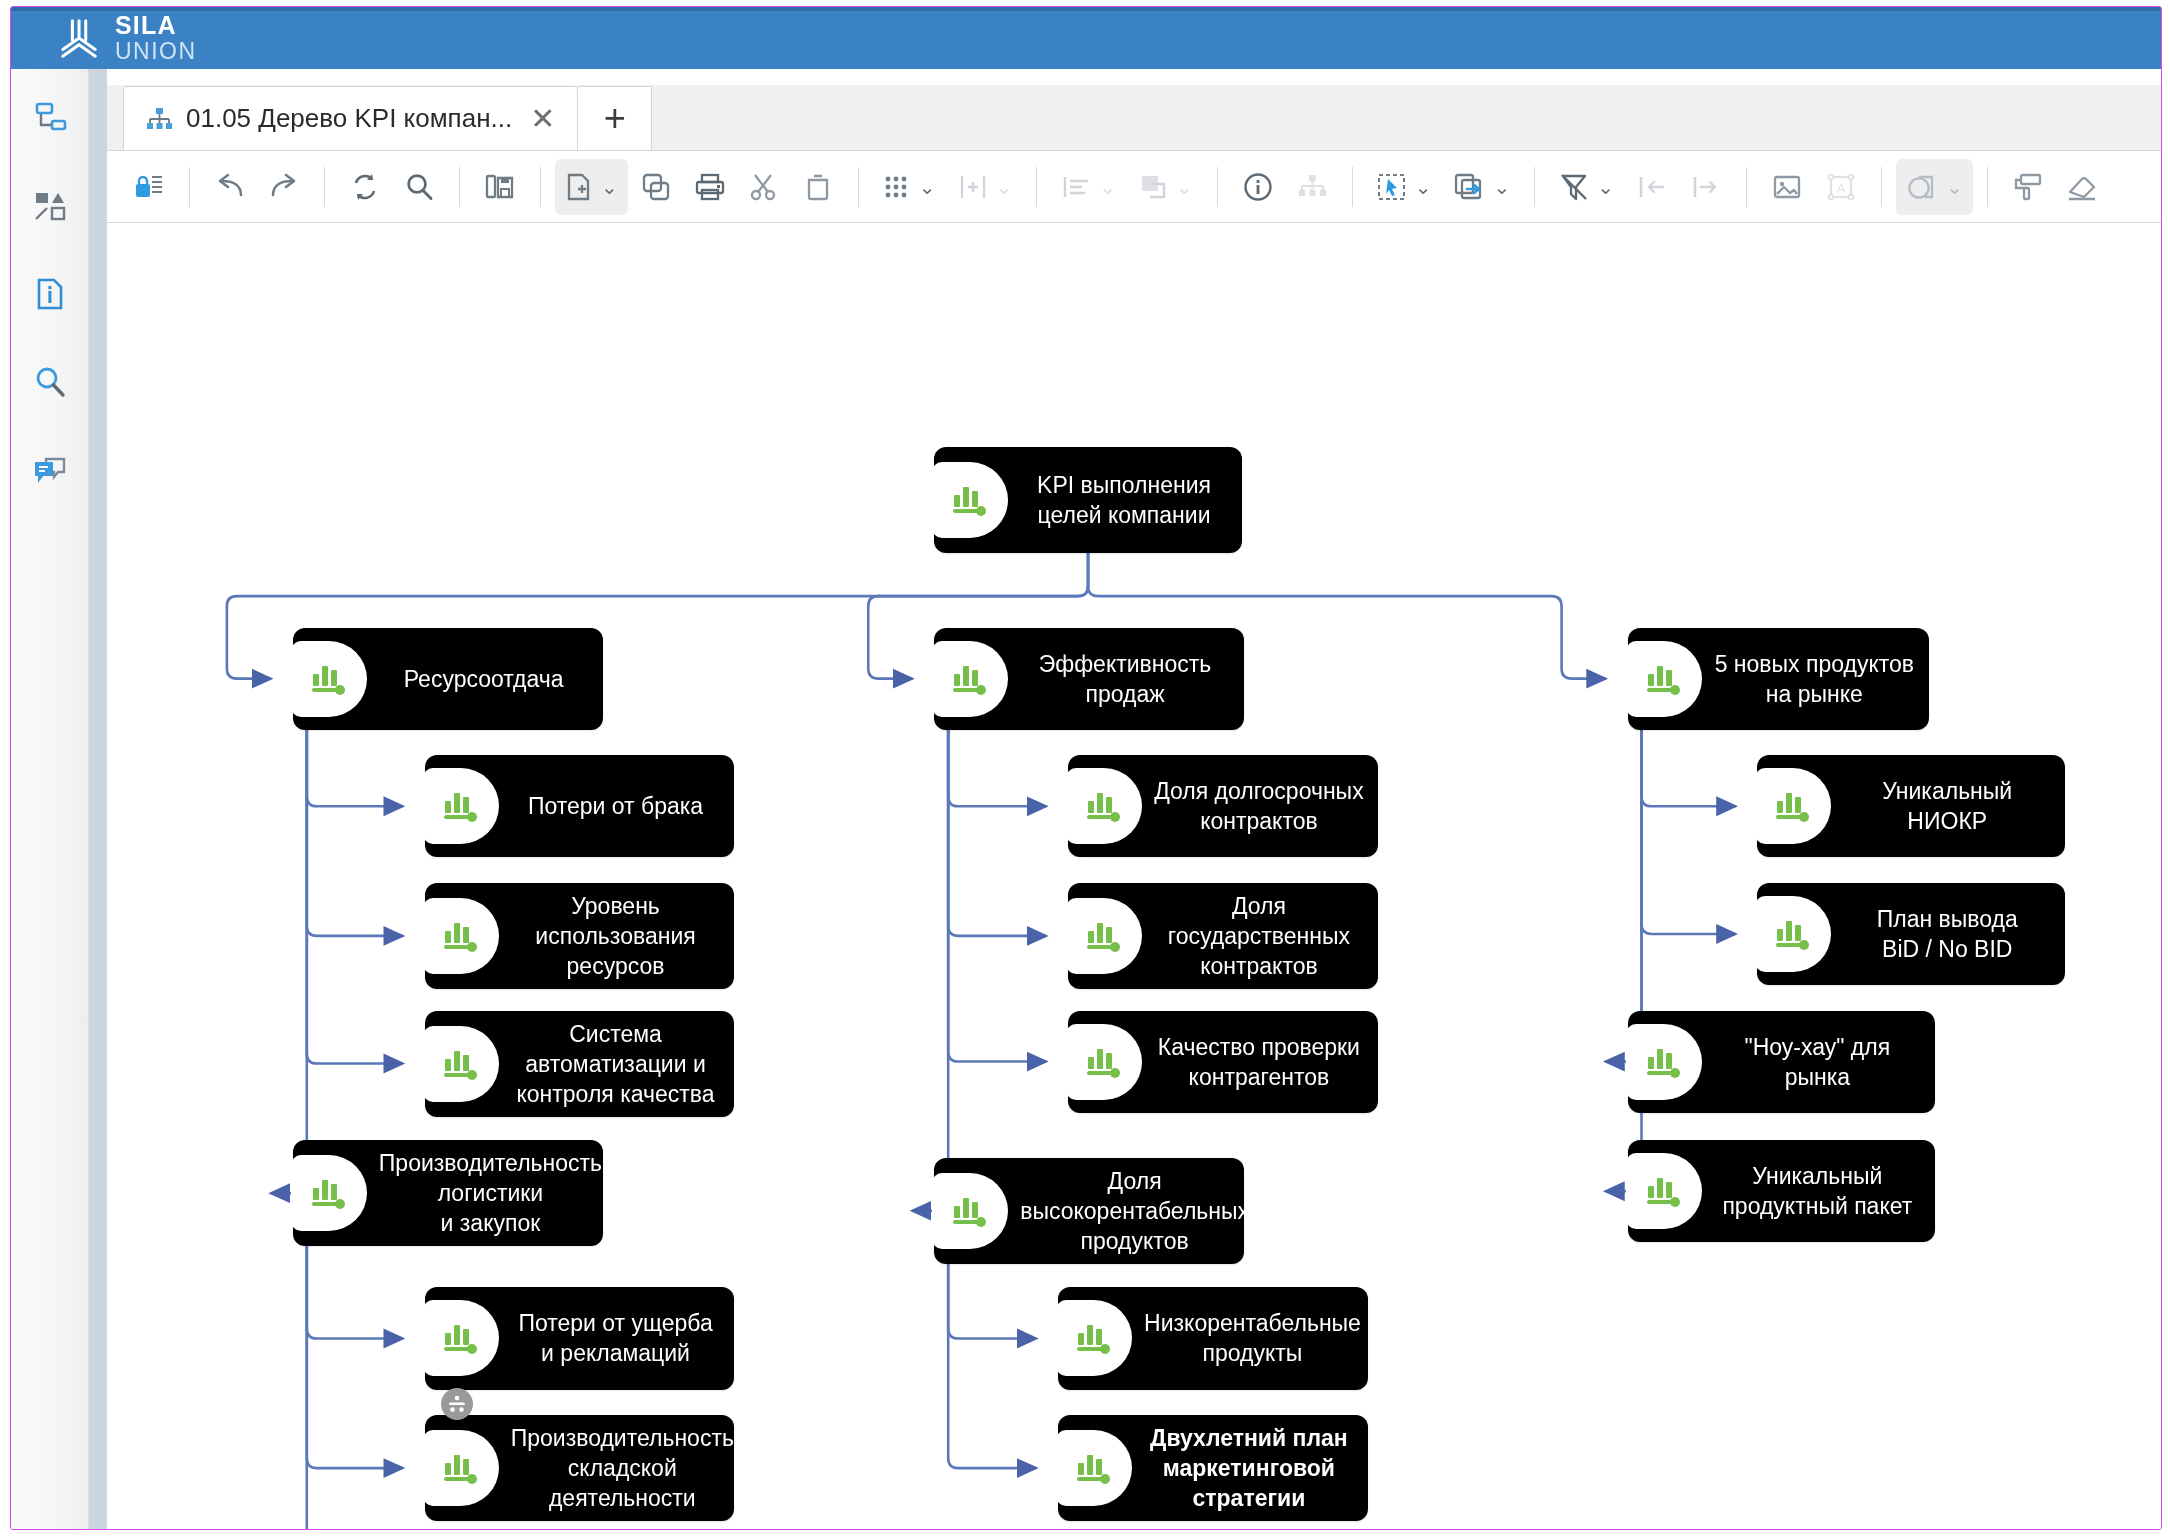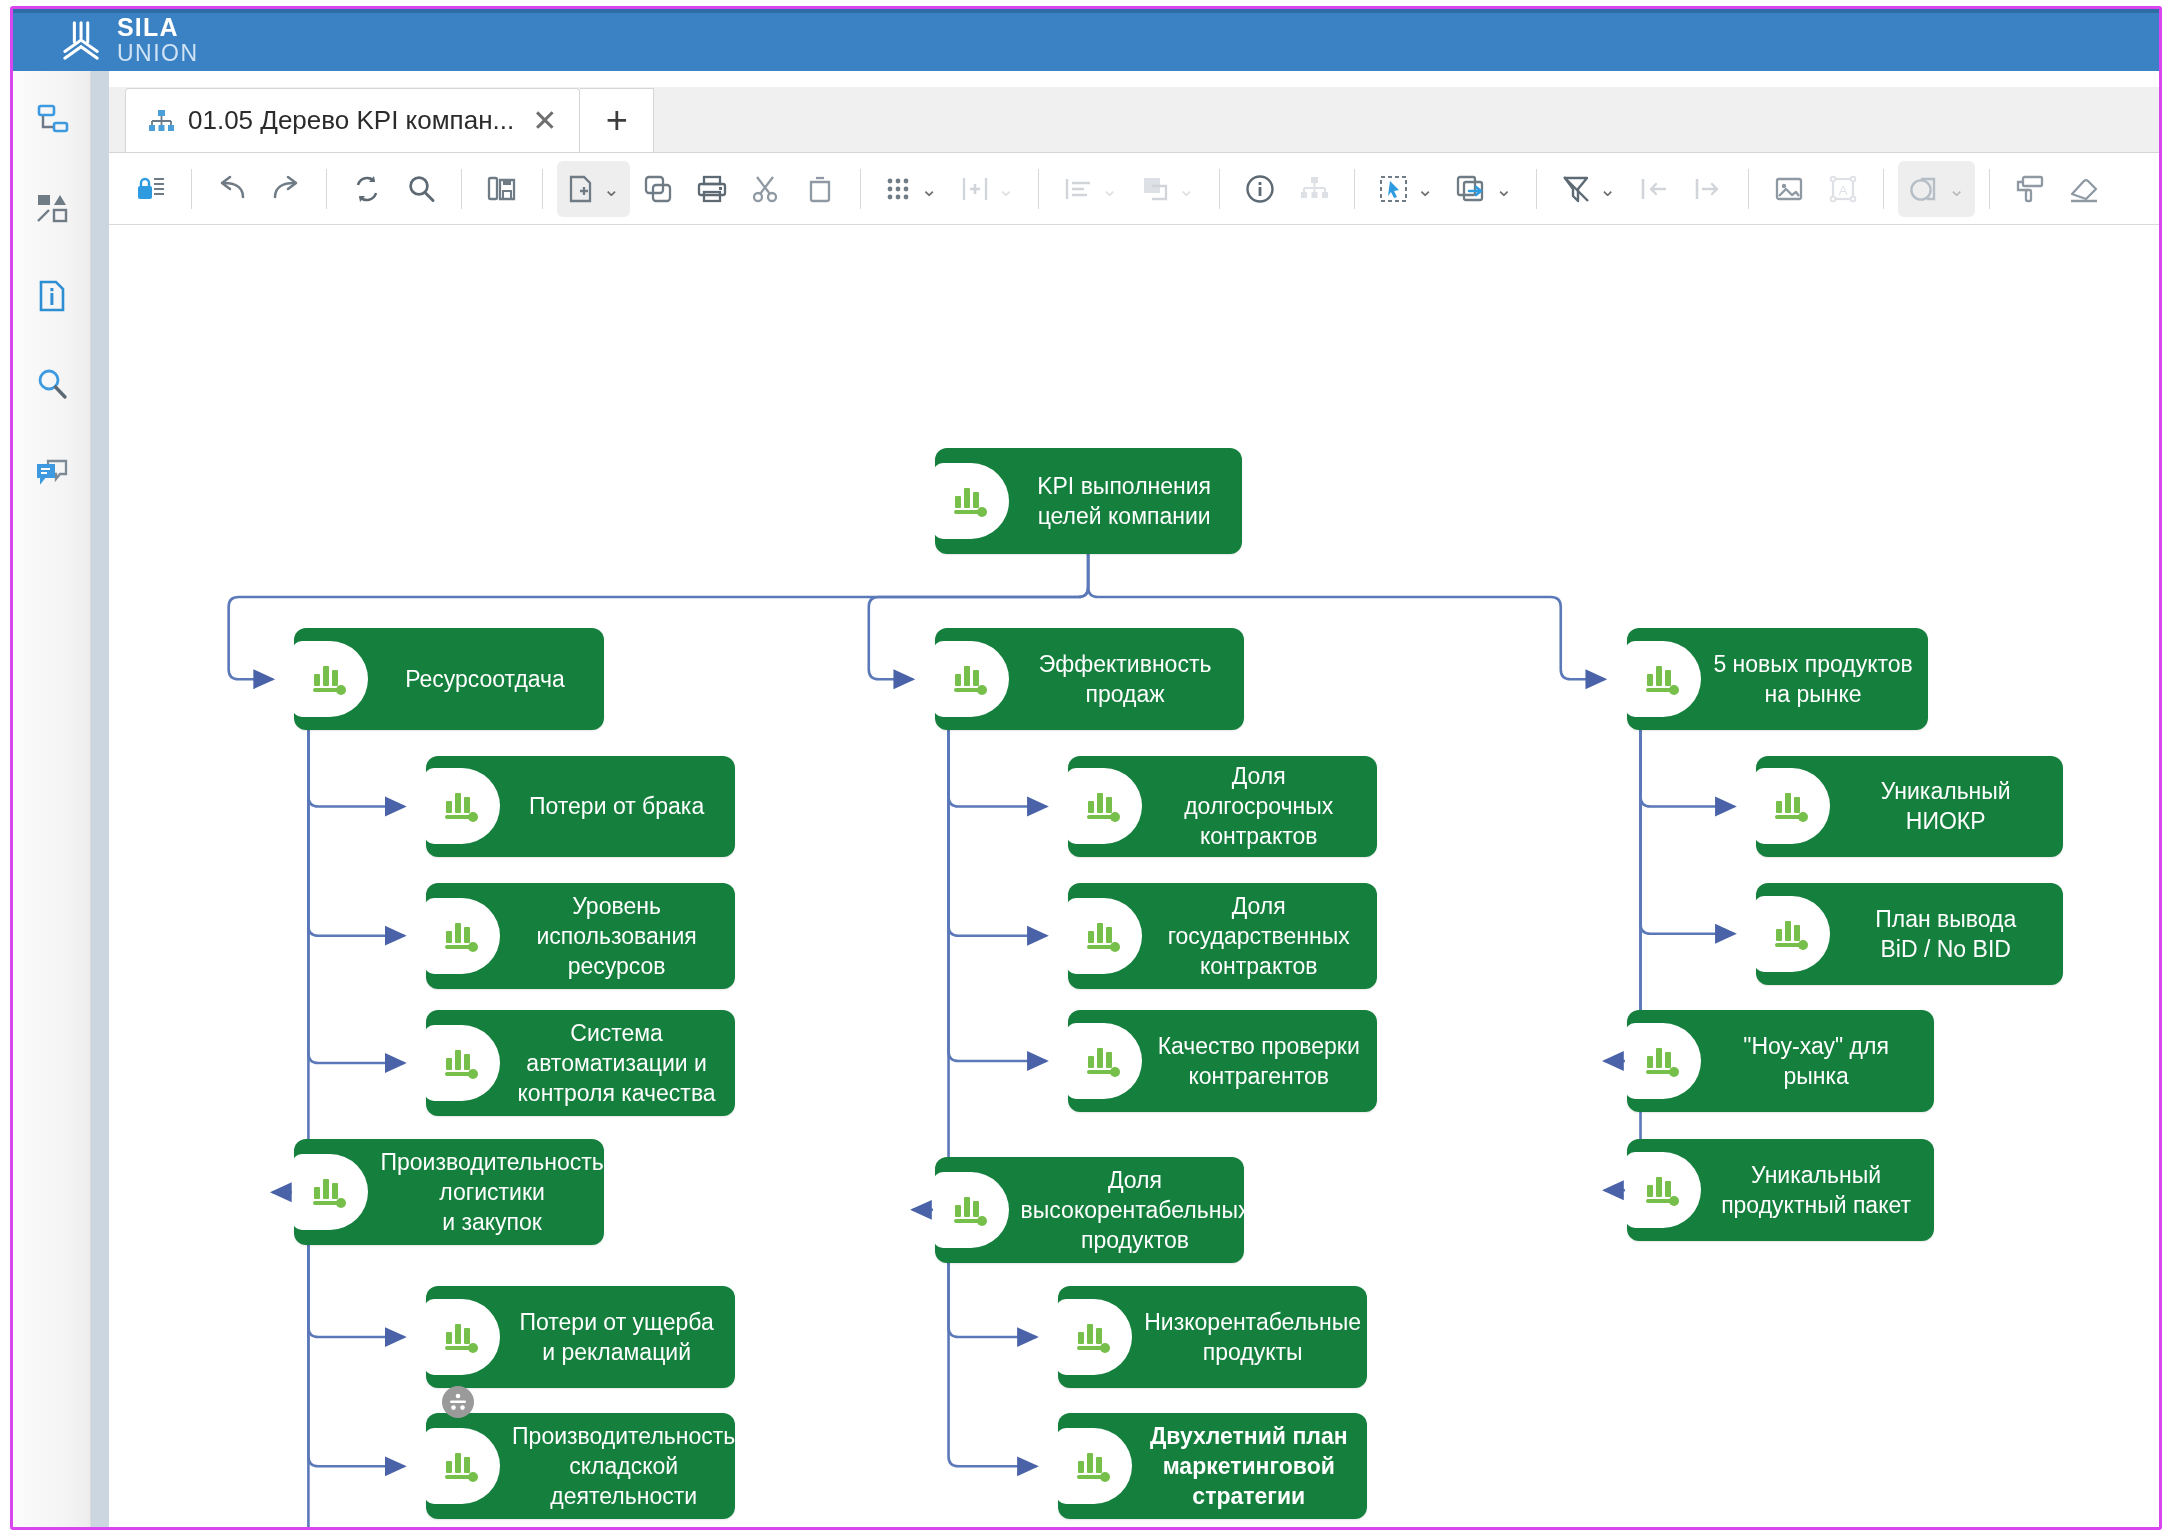--- a/index.html
+++ b/index.html
@@ -8,21 +8,21 @@
     background: #ffffff;
     font-family: "Liberation Sans", sans-serif;
     overflow: hidden;
   }
 
   
   #app-window {
     position: absolute;
     left: 10px; top: 6px;
     width: 2152px; height: 1524px;
-    border: 3px solid #d946ef;
+    border: 1px solid #d946ef;
     border-radius: 3px;
     background: #ffffff;
     overflow: hidden;
     display: flex;
     flex-direction: column;
   }
 
   
   .brandbar {
     height: 62px;
@@ -115,21 +115,21 @@
   .caret { color:#6b6b6b; font-size:20px; line-height:1; }
   .caret.dim { color:#b9b9b9; }
 
   
   .canvas-wrap { flex: 1; position: relative; min-height:0; background:#ffffff; overflow:hidden;}
   #diagram { position:absolute; left:0; top:0; width:100%; height:100%; }
 
   
   .node {
     position: absolute;
-    background: #15803d;
+    background: #000000;
     border-radius: 12px;
     display: flex; align-items: center;
     box-shadow: 0 1px 2px rgba(0,0,0,.10);
   }
   .node .badge {
     position: absolute; left: -2px; top: 50%;
     transform: translateY(-50%);
     width: 76px; height: 76px;
     background: #ffffff;
     border-top-right-radius: 38px; border-bottom-right-radius: 38px;

